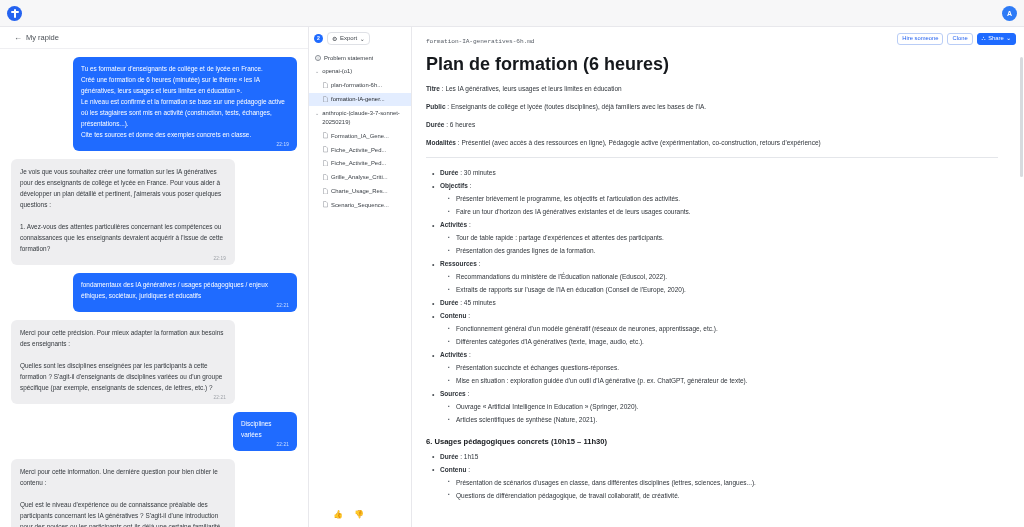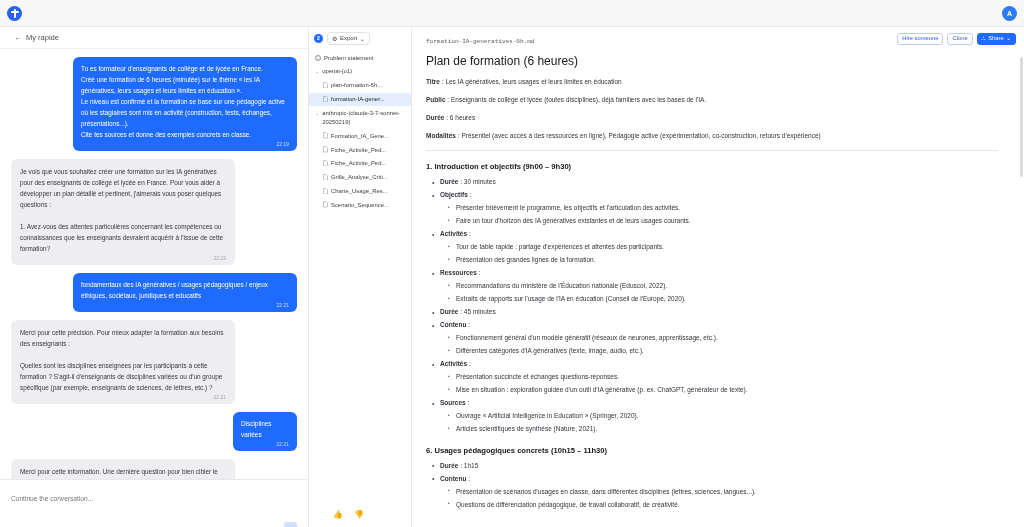--- a/index.html
+++ b/index.html
@@ -153,21 +153,21 @@
   }
   .tb-btn.primary {
     background: #1f6bff; border-color: #1f6bff; color: #fff;
     display: flex; align-items: center; gap: 2.5px;
   }
   #doc-scroll { height: 500px; overflow: hidden; padding: 11px 26px 0 14px; }
   #doc-filename {
     font-family: "Liberation Mono", monospace; font-size: 6.2px;
     color: #5a6069; letter-spacing: -.1px; margin-bottom: 9px;
   }
-  #doc-h1 { font-size: 12px; font-weight: 400; color: #16191d; margin-bottom: 9px; }
+  #doc-h1 { font-size: 18px; font-weight: 700; color: #16191d; margin-bottom: 9px; }
   .meta { font-size: 6.5px; line-height: 1.6; color: #2f343a; margin-bottom: 7.5px; }
   .meta b { font-weight: 700; }
   hr.rule { border: none; border-top: 1px solid #e4e6ea; margin: 9px 0 10px 0; }
   .sec-h { font-size: 7.6px; font-weight: 700; color: #16191d; margin: 11px 0 6px 0; }
   ul.l1 { list-style: none; margin: 0 0 0 6px; padding: 0; }
   ul.l1 > li {
     font-size: 6.5px; line-height: 1.62; color: #2f343a;
     position: relative; padding-left: 8px; margin-bottom: 2.5px;
   }
   ul.l1 > li::before {
@@ -229,27 +229,20 @@
         <div class="msg user narrow">
           <div class="body">Disciplines variées</div>
           <div class="stamp">22:21</div>
         </div>
         <div class="msg bot">
           <div class="body">Merci pour cette information. Une dernière question pour bien cibler le contenu :
 
 Quel est le niveau d'expérience ou de connaissance préalable des participants concernant les IA génératives ? S'agit-il d'une introduction pour des novices ou les participants ont-ils déjà une certaine familiarité avec ces outils ?</div>
         </div>
       </div>
-    <div id="chat-composer">
-      <input id="composer-input" type="text" placeholder="Continue the conversation..." style="">
-      <div id="composer-foot">
-        <span id="model-tag">Tasky 1.0</span>
-        <button id="send-btn">↑</button>
-      </div>
-    </div>
   </div>
 
   <div id="files-pane">
     <div id="files-toolbar">
       <span class="count-badge">2</span>
       <button id="export-btn">
         <span>⚙</span>
         <span>Export</span>
         <span>⌄</span>
       </button>
@@ -337,21 +330,20 @@
       <div id="doc-filename">formation-IA-generatives-6h.md</div>
       <div id="doc-h1">Plan de formation (6 heures)</div>
       <div id="doc-meta">
           <div class="meta"><b>Titre</b><span> : Les IA génératives, leurs usages et leurs limites en éducation</span></div>
           <div class="meta"><b>Public</b><span> : Enseignants de collège et lycée (toutes disciplines), déjà familiers avec les bases de l'IA.</span></div>
           <div class="meta"><b>Durée</b><span> : 6 heures</span></div>
           <div class="meta"><b>Modalités</b><span> : Présentiel (avec accès à des ressources en ligne), Pédagogie active (expérimentation, co-construction, retours d'expérience)</span></div>
         </div>
       <hr class="rule">
       <div id="doc-sections">
-          <div class="sec-h">1. Introduction et objectifs (9h00 – 9h30)</div>
           <ul class="l1">
             <li><b>Durée</b><span> : 30 minutes</span></li>
             <li><b>Objectifs</b><span> :</span><ul class="l2">
                 <li>Présenter brièvement le programme, les objectifs et l'articulation des activités.</li>
                 <li>Faire un tour d'horizon des IA génératives existantes et de leurs usages courants.</li>
               </ul></li>
             <li><b>Activités</b><span> :</span><ul class="l2">
                 <li>Tour de table rapide : partage d'expériences et attentes des participants.</li>
                 <li>Présentation des grandes lignes de la formation.</li>
               </ul></li>

